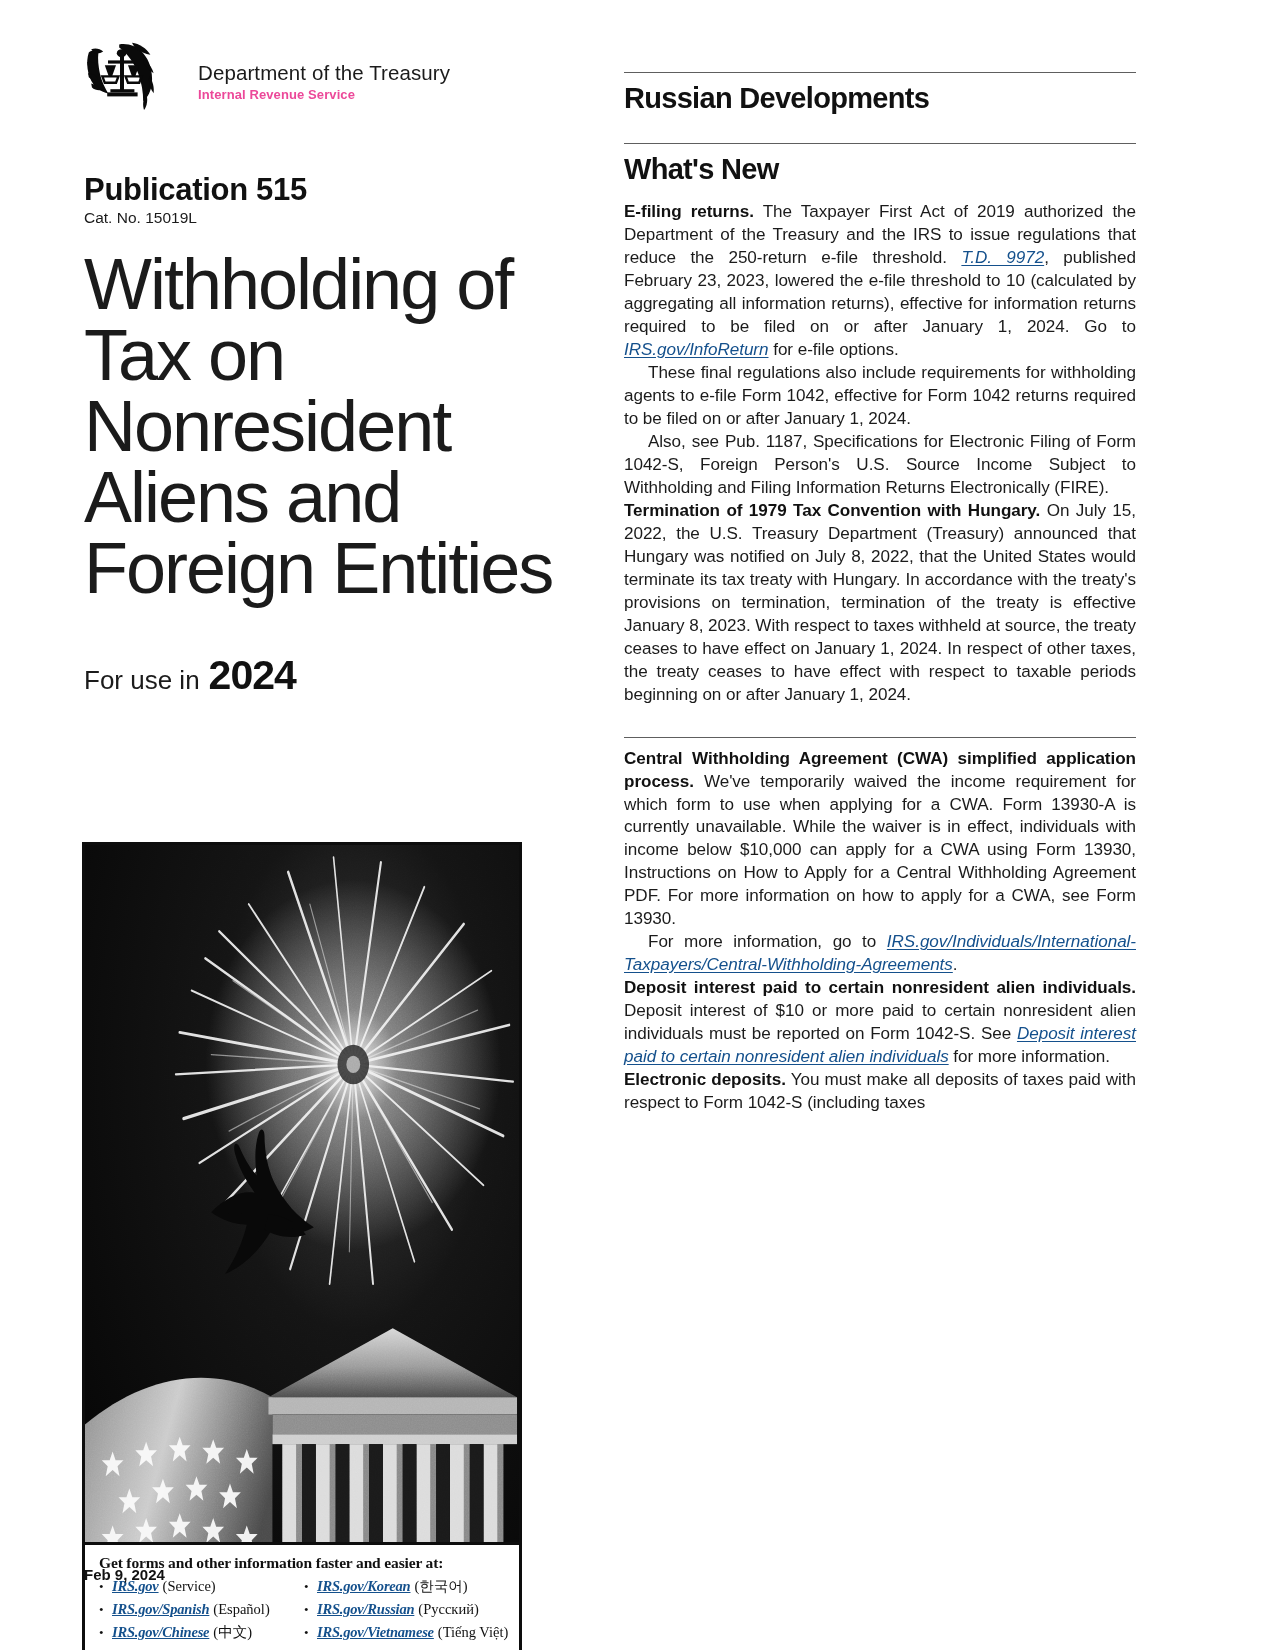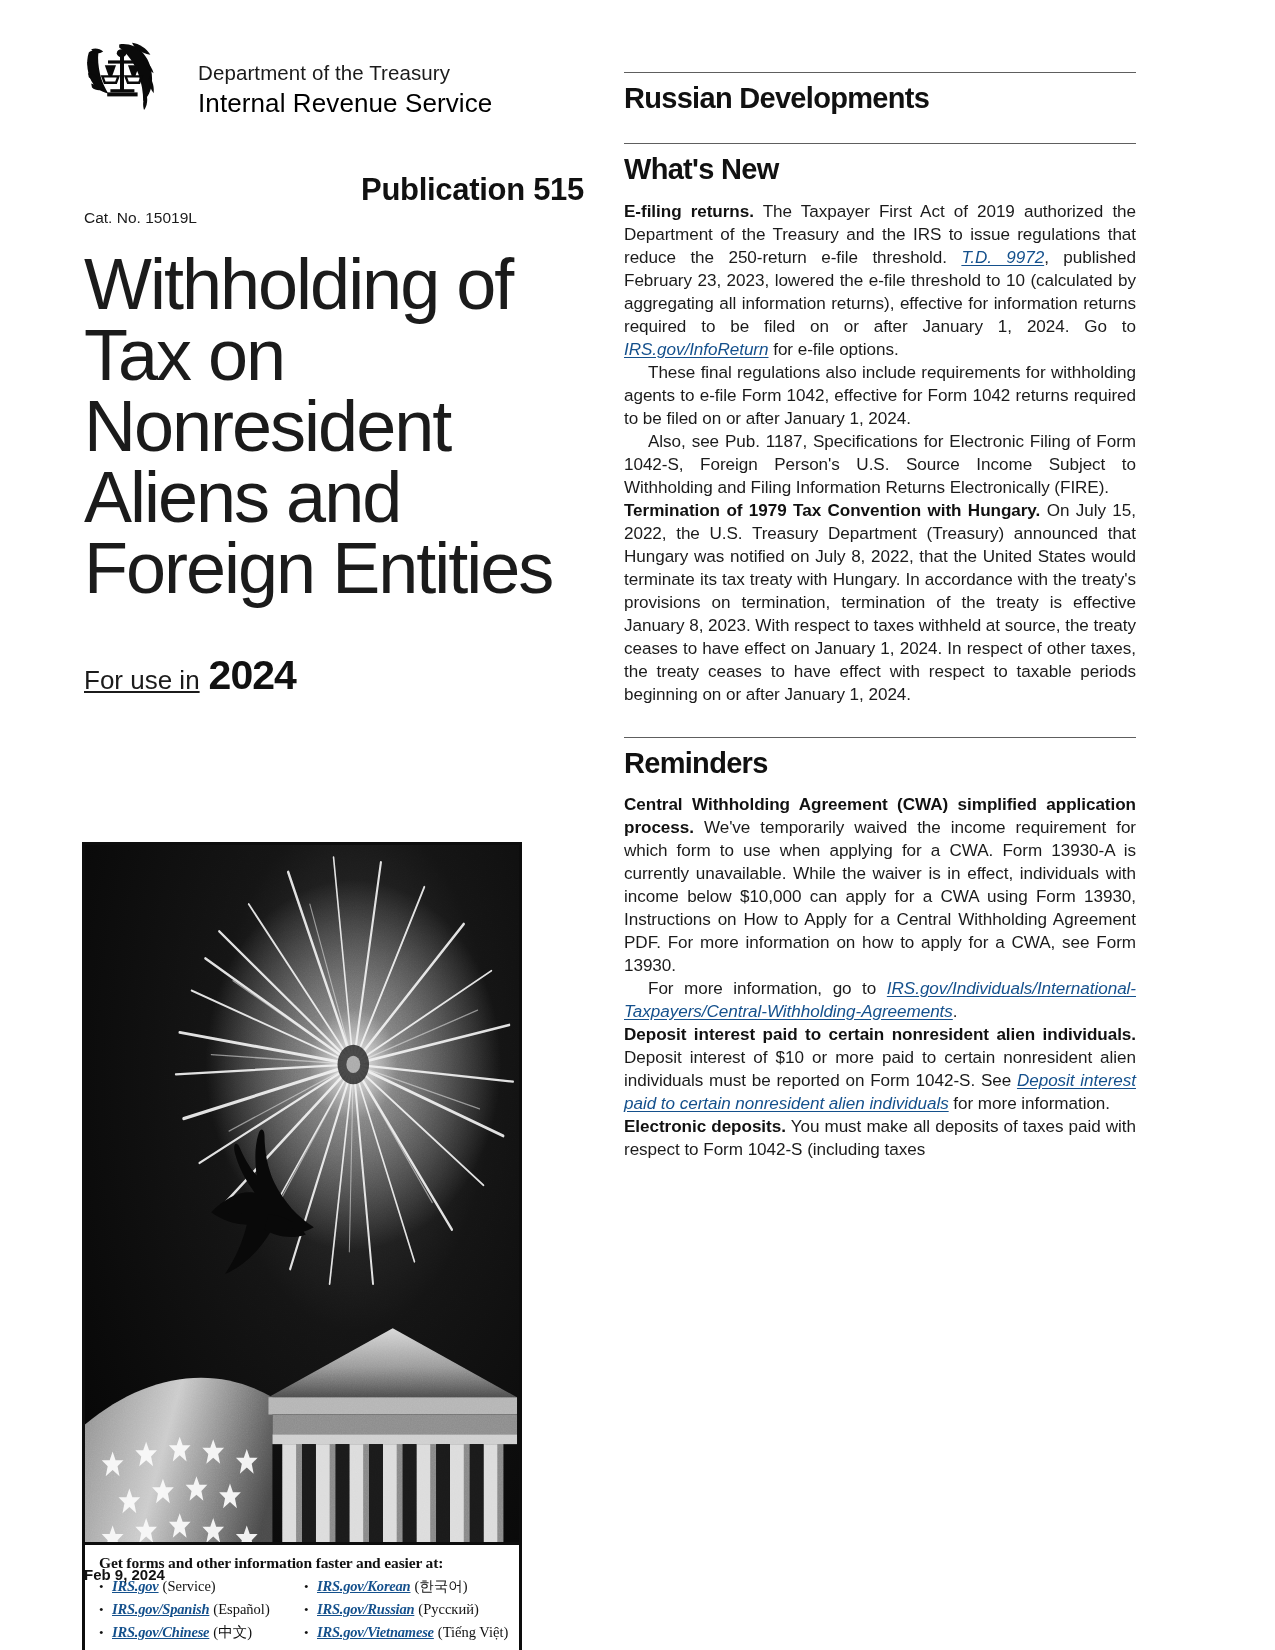--- a/index.html
+++ b/index.html
@@ -50,33 +50,32 @@
     line-height: 1.30;
     margin-left: 16px;
   }
   .agency-dept {
     font-size: 20.5px;
     font-weight: 400;
     letter-spacing: 0.1px;
     color: #1b1b1b;
   }
   .agency-irs {
-    font-size: 26px;
-    font-weight: normal;
+    font-size: 13px;
+    font-weight: bold;
     letter-spacing: 0.1px;
-    color: #000000;
+    color: #ec4899;
   }
 
   .pub-number {
     margin-top: 44px;
     font-size: 31px;
     font-weight: bold;
     letter-spacing: -0.3px;
     color: #111111;
-    text-align: right;
   }
   .cat-no {
     margin-top: 1px;
     font-size: 15.5px;
     font-weight: 400;
     color: #1b1b1b;
   }
 
   .main-title {
     margin-top: 22px;
@@ -91,21 +90,20 @@
   .for-use {
     margin-top: 38px;
     display: flex;
     align-items: baseline;
     gap: 9px;
   }
   .for-use-label {
     font-size: 26px;
     font-weight: 400;
     color: #1b1b1b;
-    text-decoration: underline;
   }
   .for-use-year {
     font-size: 41px;
     font-weight: bold;
     letter-spacing: -1px;
     color: #111111;
   }
 
   
   .cover-art {
@@ -511,21 +509,20 @@
 
     <p class="body"><span class="lead">E-filing returns.</span><span> The Taxpayer First Act of 2019 authorized the Department of the Treasury and the IRS to issue regulations that reduce the 250-return e-file threshold. </span><span class="link">T.D. 9972</span><span>, published February 23, 2023, lowered the e-file threshold to 10 (calculated by aggregating all information returns), effective for information returns required to be filed on or after January 1, 2024. Go to </span><span class="link">IRS.gov/InfoReturn</span><span> for e-file options.</span></p>
 
     <p class="body indent">These final regulations also include requirements for withholding agents to e-file Form 1042, effective for Form 1042 returns required to be filed on or after January 1, 2024.</p>
 
     <p class="body indent">Also, see Pub. 1187, Specifications for Electronic Filing of Form 1042-S, Foreign Person's U.S. Source Income Subject to Withholding and Filing Information Returns Electronically (FIRE).</p>
 
     <p class="body gap"><span class="lead">Termination of 1979 Tax Convention with Hungary.</span><span> On July 15, 2022, the U.S. Treasury Department (Treasury) announced that Hungary was notified on July 8, 2022, that the United States would terminate its tax treaty with Hungary. In accordance with the treaty's provisions on termination, termination of the treaty is effective January 8, 2023. With respect to taxes withheld at source, the treaty ceases to have effect on January 1, 2024. In respect of other taxes, the treaty ceases to have effect with respect to taxable periods beginning on or after January 1, 2024.</span></p>
 
     <hr class="rule spaced-top">
-    <h2 class="sec-head">Reminders</h2>
 
     <p class="body"><span class="lead">Central Withholding Agreement (CWA) simplified application process.</span><span> We've temporarily waived the income requirement for which form to use when applying for a CWA. Form 13930-A is currently unavailable. While the waiver is in effect, individuals with income below $10,000 can apply for a CWA using Form 13930, Instructions on How to Apply for a Central Withholding Agreement PDF. For more information on how to apply for a CWA, see Form 13930.</span></p>
 
     <p class="body indent"><span>For more information, go to </span><span class="link">IRS.gov/Individuals/International-Taxpayers/Central-Withholding-Agreements</span><span>.</span></p>
 
     <p class="body gap"><span class="lead">Deposit interest paid to certain nonresident alien individuals.</span><span> Deposit interest of $10 or more paid to certain nonresident alien individuals must be reported on Form 1042-S. See </span><span class="link">Deposit interest paid to certain nonresident alien individuals</span><span> for more information.</span></p>
 
     <p class="body gap"><span class="lead">Electronic deposits.</span><span> You must make all deposits of taxes paid with respect to Form 1042-S (including taxes</span></p>
 
   </div>

